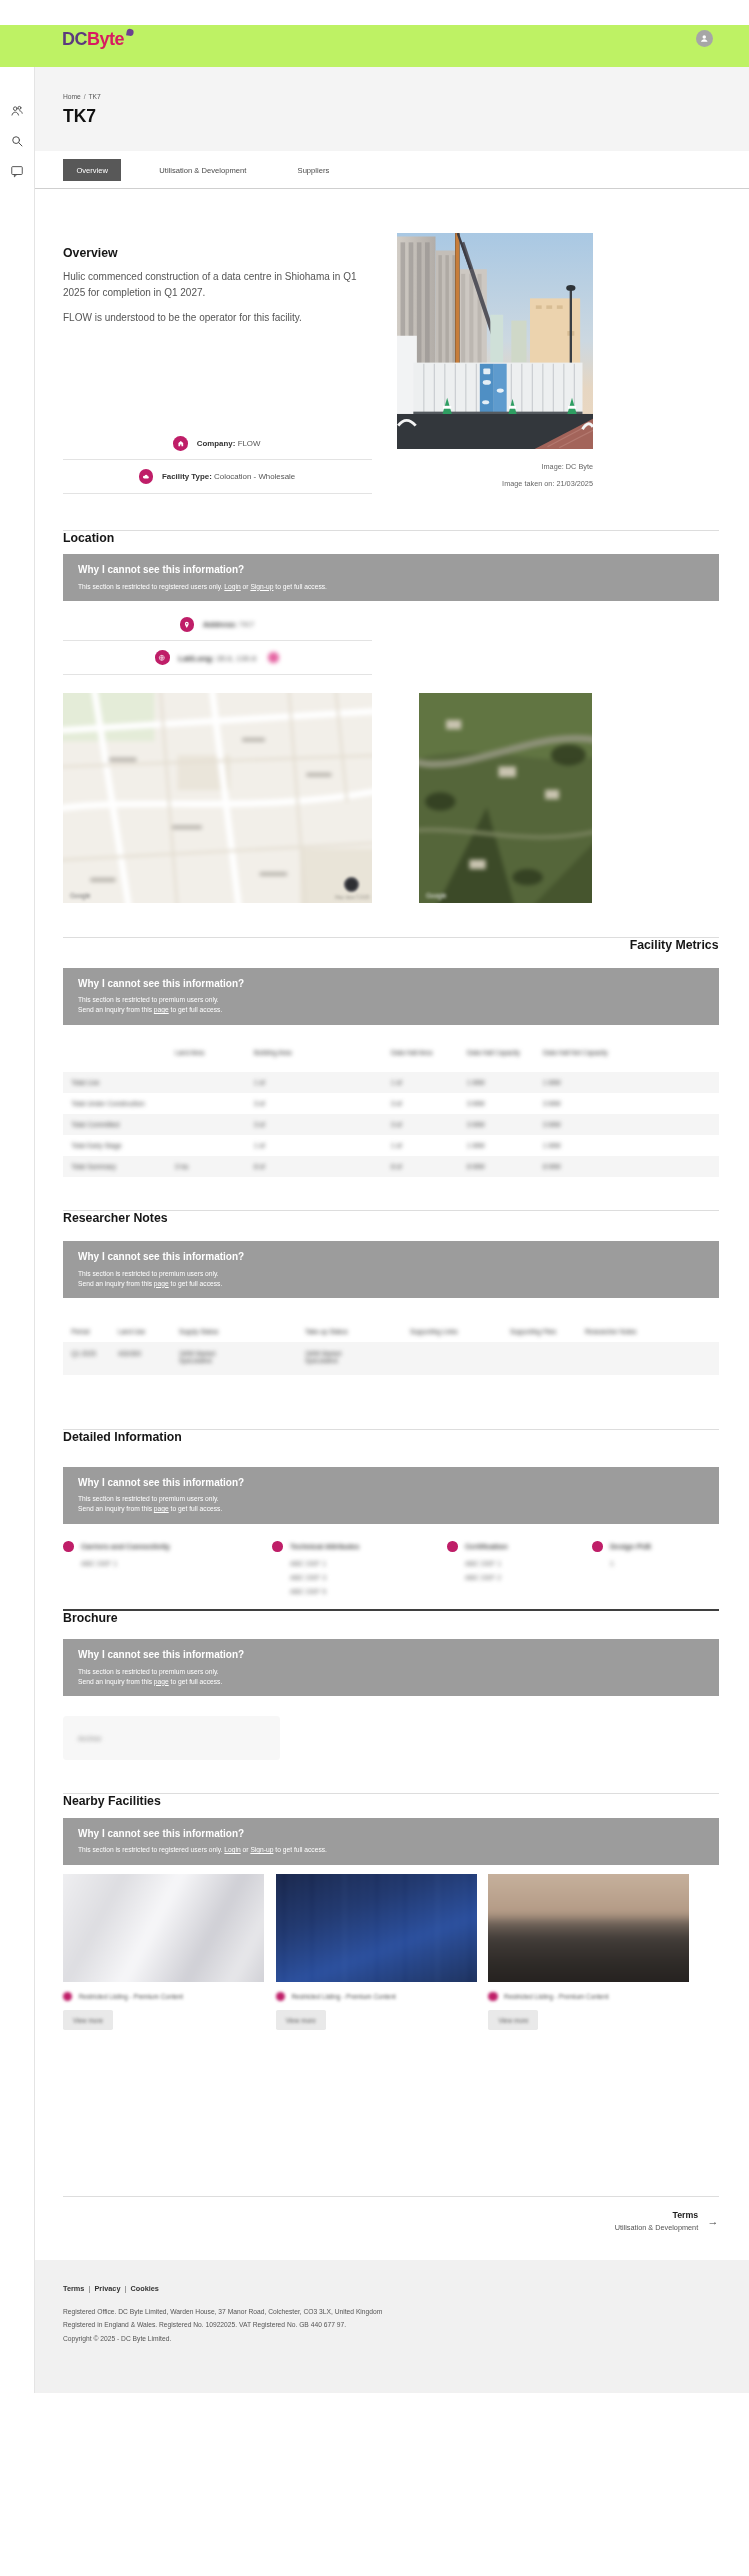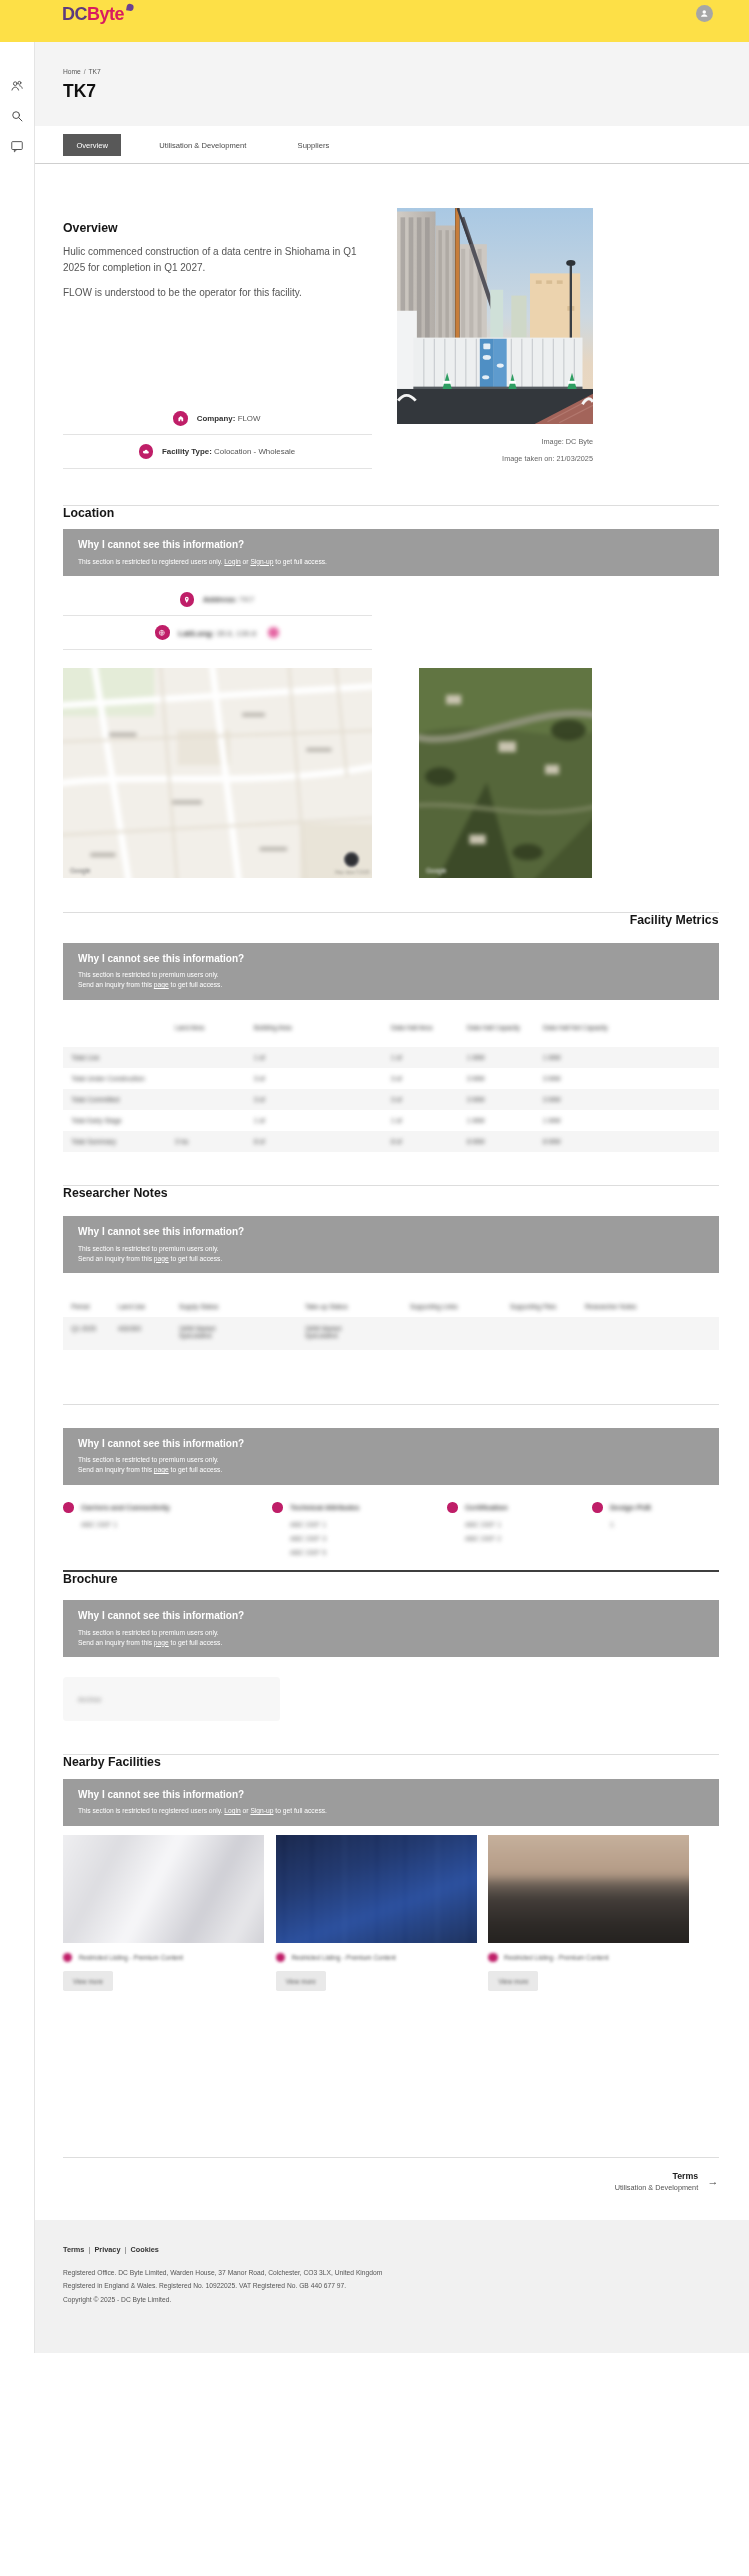--- a/index.html
+++ b/index.html
@@ -5,21 +5,21 @@
   * { box-sizing: border-box; }
   html,body { margin:0; padding:0; }
   body {
     width:750px; background:#fff; color:#444;
     font-family:"Liberation Sans", sans-serif;
     -webkit-font-smoothing:antialiased;
   }
   a { cursor:pointer; }
 
   
-  .topbar { position:relative; height:42px; background:#fde047; }
+  .topbar { position:relative; height:42px; background:#bef264;margin-top:25px; }
   .logo { position:absolute; left:62px; top:1.2px; font-size:18px; font-weight:800; letter-spacing:-0.5px; line-height:26px; }
   .logo .dc { color:#5c3a7e; }
   .logo .byte { color:#d81b60; }
   .logo .leaf { display:inline-block; width:7px; height:7px; background:#6b4191;
     border-radius:50% 50% 50% 0; transform:rotate(10deg) translateY(-9.3px); margin-left:0.6px; }
   .avatar { position:absolute; right:37px; top:4.7px; width:17.5px; height:17.5px; border-radius:50%;
     background:#a6a6a6; display:flex; align-items:center; justify-content:center; cursor:pointer; }
 
   
   .shell { display:flex; align-items:stretch; }
@@ -523,20 +523,21 @@
           <div style="max-width:70px;"><span>1MW Market Speculative</span></div>
           <div style="max-width:70px;"><span>1MW Market Speculative</span></div>
           <div><span></span></div>
           <div><span></span></div>
           <div><span></span></div>
         </div>
       </div>
 
       <div class="hr mt92"></div>
 
+      <h2 class="sec mt50">Detailed Information</h2>
 
       <div class="banner mt40">
         <div class="bt">Why I cannot see this information?</div>
         <div class="bsub">This section is restricted to premium users only.</div>
         <div class="bsub2">
           <span>Send an inquiry from this</span>
           <a>page</a>
           <span>to get full access.</span>
         </div>
       </div>

